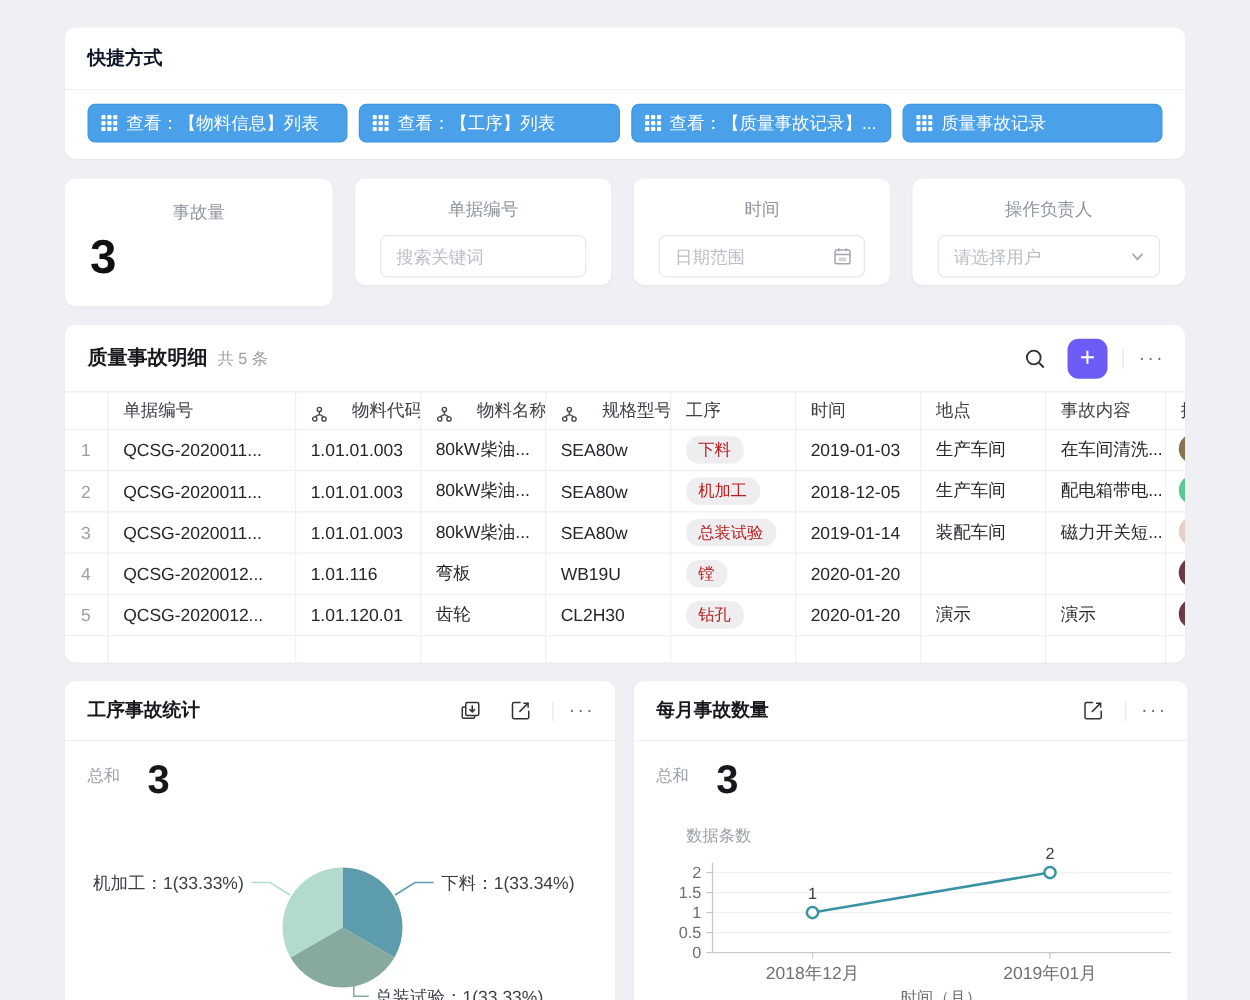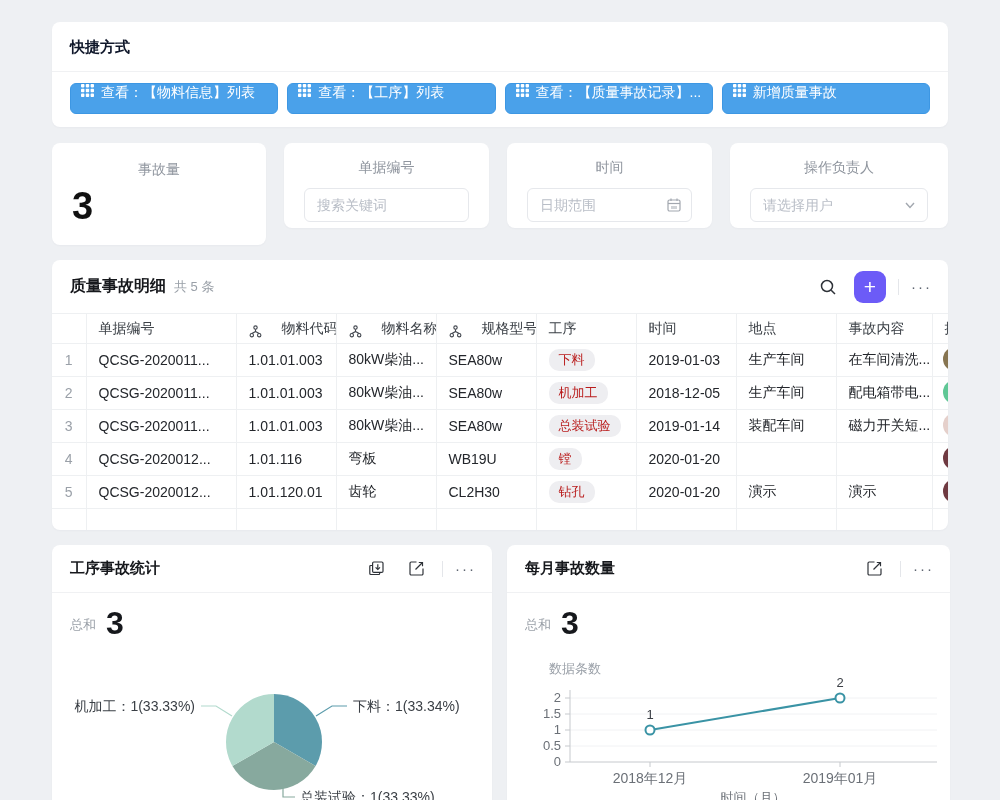--- a/index.html
+++ b/index.html
@@ -5,21 +5,21 @@
   * { margin:0; padding:0; box-sizing:border-box; }
   html,body { width:1000px; height:800px; overflow:hidden; }
   body { background:#eef0f3; font-family:"Liberation Sans","DejaVu Sans",sans-serif; color:#1c1f23; }
   .page { padding:22px 52px 0 52px; }
   .card { background:#fff; border-radius:8px; box-shadow:0 1px 2px rgba(30,40,60,.03); }
 
   
   .shortcuts { height:105px; overflow:hidden; }
   .shortcuts-head { height:50px; line-height:50px; padding:0 18px; font-size:15px; font-weight:bold; color:#0f172a; border-bottom:1px solid #f0f1f3; }
   .shortcuts-body { display:flex; gap:9px; padding:11px 18px 0 18px; }
-  .sc-btn { flex:1; height:31px; border-radius:6px; border:1px solid #3d97e3; display:flex; padding:0 10px; color:#fff; font-size:14px; cursor:pointer; overflow:hidden; white-space:nowrap; }
+  .sc-btn { flex:1; height:31px; border-radius:6px; border:1px solid #3d97e3; display:flex; align-items:center; padding:0 10px; color:#fff; font-size:14px; cursor:pointer; overflow:hidden; white-space:nowrap; }
   .sc-btn .glabel { overflow:hidden; text-overflow:ellipsis; }
   .grid-ic { width:13px; height:13px; margin-right:7px; flex:none; }
 
   
   .filters { display:grid; grid-template-columns:214px 205px 205px 218px; gap:18px; margin-top:16px; align-items:start; }
   .f-card { padding:18px 20px; }
   .f-card.tall { height:102px; }
   .f-card.short { height:85px; padding:16px 20px; }
   .f-label { font-size:14px; color:#8f959e;text-align:center; }
   .big-num { font-size:38px; font-weight:bold; color:#111; margin-top:8px; line-height:1; }
@@ -49,21 +49,21 @@
   .link-ic { width:13px; height:13px; flex:none; color:#42474f; }
   .pill { display:inline-block; background:#eeeef1; border-radius:10px; padding:3px 10px; font-size:13px; color:#b91c1c; line-height:1.2; }
   .avatar { width:24px; height:24px; border-radius:50%; margin-left:10px; }
 
   
   .charts { display:grid; grid-template-columns:440px 443px; gap:15px; margin-top:15px; }
   .chart-card { height:270px; position:relative; overflow:hidden; }
   .c-head { height:48px; display:flex; align-items:center; padding:0 16px 0 18px; border-bottom:1px solid #f0f1f3; }
   .c-title { font-size:15px; font-weight:bold; color:#16181c; }
   .c-tools { margin-left:auto; display:flex; align-items:center; gap:12px; color:#5f6672; }
-  .sum-row { position:absolute; left:18px; top:62px; display:flex; align-items:flex-end; gap:10px; }
+  .sum-row { position:absolute; left:18px; top:62px; display:flex; align-items:center; gap:22px; }
   .sum-label { font-size:13px; color:#9aa0a8; padding-bottom:5px; }
   .sum-num { font-size:32px; font-weight:bold; color:#16181c; line-height:1; }
   .chart-svg { position:absolute; left:0; top:90px; }
   .chart-svg text { font-family:"Liberation Sans","DejaVu Sans",sans-serif; }
 </style>
 </head>
 <body>
 
 <div class="page">
 
@@ -125,21 +125,21 @@
               <rect x="4.8" y="0" width="3.4" height="3.4" rx="0.8"></rect>
               <rect x="9.6" y="0" width="3.4" height="3.4" rx="0.8"></rect>
               <rect x="0" y="4.8" width="3.4" height="3.4" rx="0.8"></rect>
               <rect x="4.8" y="4.8" width="3.4" height="3.4" rx="0.8"></rect>
               <rect x="9.6" y="4.8" width="3.4" height="3.4" rx="0.8"></rect>
               <rect x="0" y="9.6" width="3.4" height="3.4" rx="0.8"></rect>
               <rect x="4.8" y="9.6" width="3.4" height="3.4" rx="0.8"></rect>
               <rect x="9.6" y="9.6" width="3.4" height="3.4" rx="0.8"></rect>
             </g>
           </svg>
-        <span class="glabel">新增质量事故</span>
+        <span class="glabel">质量事故记录</span>
       </div>
     </div>
   </div>
 
   <div class="filters">
     <div class="card f-card tall">
       <div class="f-label">事故量</div>
       <div class="big-num">3</div>
     </div>
     <div class="card f-card short">

